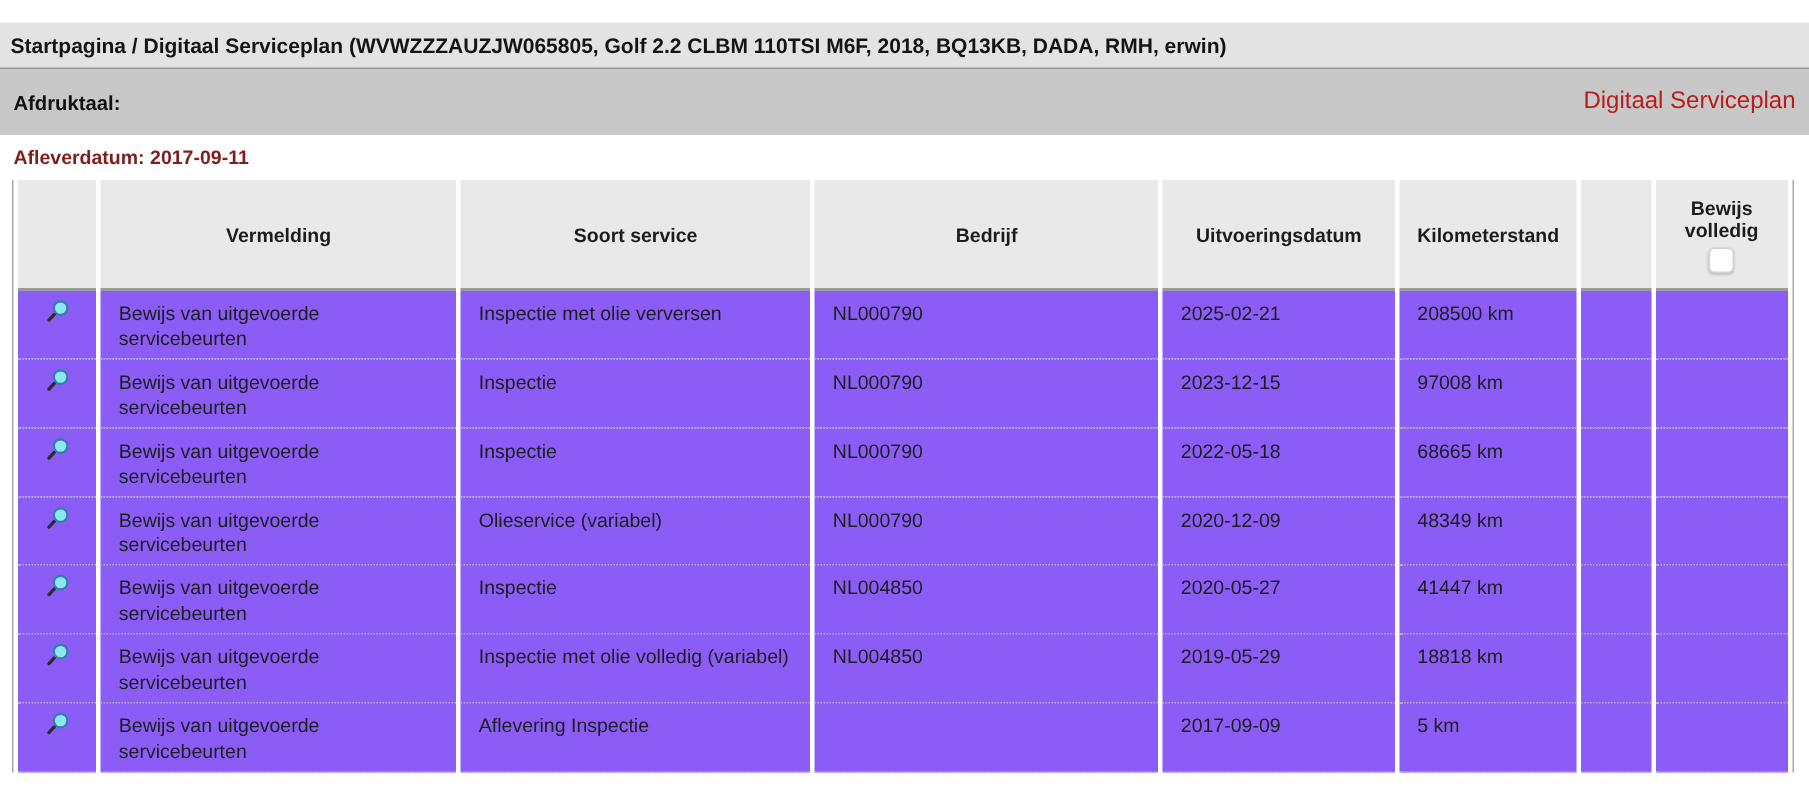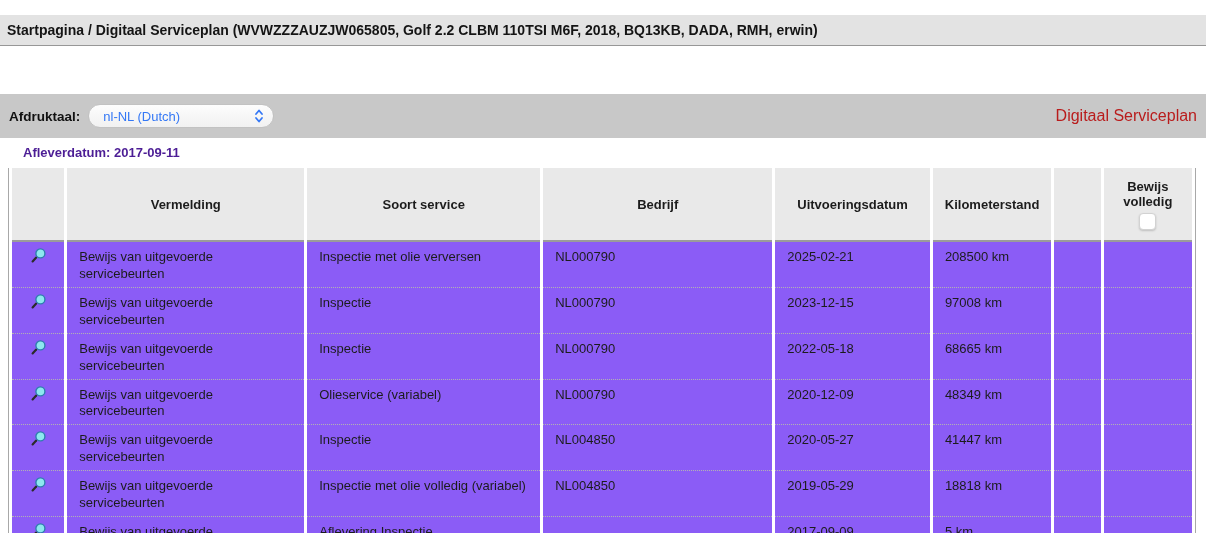--- a/index.html
+++ b/index.html
@@ -13,35 +13,35 @@
     height:31px; background:#e3e3e3; border-bottom:1px solid #979797;
     display:flex; align-items:center; padding-left:7px;
     font-size:14px; font-weight:bold; color:#141414;
   }
   .breadcrumb-bar a { color:#141414; text-decoration:none; }
   .breadcrumb-bar span { white-space:pre; }
 
   
   .toolbar {
     height:44px; background:#c8c8c8;
-    display:flex; align-items:center; padding:0 9px;margin-top:48px;
+    display:flex; align-items:center; padding:0 9px;
   }
   .lang-label { font-size:13.5px; font-weight:bold; color:#111; margin-right:8px; }
   .lang-select {
     width:186px; height:24px; border-radius:12px;
     background:linear-gradient(#fdfdfd,#f1f1f1);
     border:1px solid #c2c2c2;
     display:inline-flex; align-items:center; justify-content:space-between;
     padding:0 9px 0 14px; cursor:default;
   }
   .lang-select .sel-text { font-size:13px; color:#3478f6; }
   .toolbar-title { margin-left:auto; font-size:16px; color:#b91c1c; }
 
   
-  .delivery-line { padding:7px 0 8px 23px; font-size:13px; font-weight:bold; color:#4c1d95; }
+  .delivery-line { padding:7px 0 8px 9px; font-size:13px; font-weight:bold; color:#7f1d1d; }
 
   
   .table-wrap { margin-left:8px; width:1188px; }
   table.service-table {
     width:1188px; table-layout:fixed;
     border-collapse:separate; border-spacing:3px 0;
     border-left:1px solid #a8a8a8; border-right:1px solid #a8a8a8;
     font-size:13px; color:#1c1c1c;
   }
   .service-table th {
@@ -73,29 +73,20 @@
 <div class="top-strip"></div>
 
 <div class="breadcrumb-bar">
   <a href="#">Startpagina</a>
     <span> / </span>
     <span>Digitaal Serviceplan (WVWZZZAUZJW065805, Golf 2.2 CLBM 110TSI M6F, 2018, BQ13KB, DADA, RMH, erwin)</span>
 </div>
 
 <div class="toolbar">
   <span class="lang-label">Afdruktaal:</span>
-  <div class="lang-select">
-    <span class="sel-text">nl-NL (Dutch)</span>
-    <span style="line-height:0;">
-      <svg width="10" height="16" viewBox="0 0 10 16">
-        <polyline points="2,6 5,2.5 8,6" fill="none" stroke="#3478f6" stroke-width="1.8" stroke-linecap="round" stroke-linejoin="round"></polyline>
-        <polyline points="2,10 5,13.5 8,10" fill="none" stroke="#3478f6" stroke-width="1.8" stroke-linecap="round" stroke-linejoin="round"></polyline>
-      </svg>
-    </span>
-  </div>
   <span class="toolbar-title">Digitaal Serviceplan</span>
 </div>
 
 <div class="delivery-line">
   <span>Afleverdatum:</span>
   <span>2017-09-11</span>
 </div>
 
 <div class="table-wrap">
   <table class="service-table">

